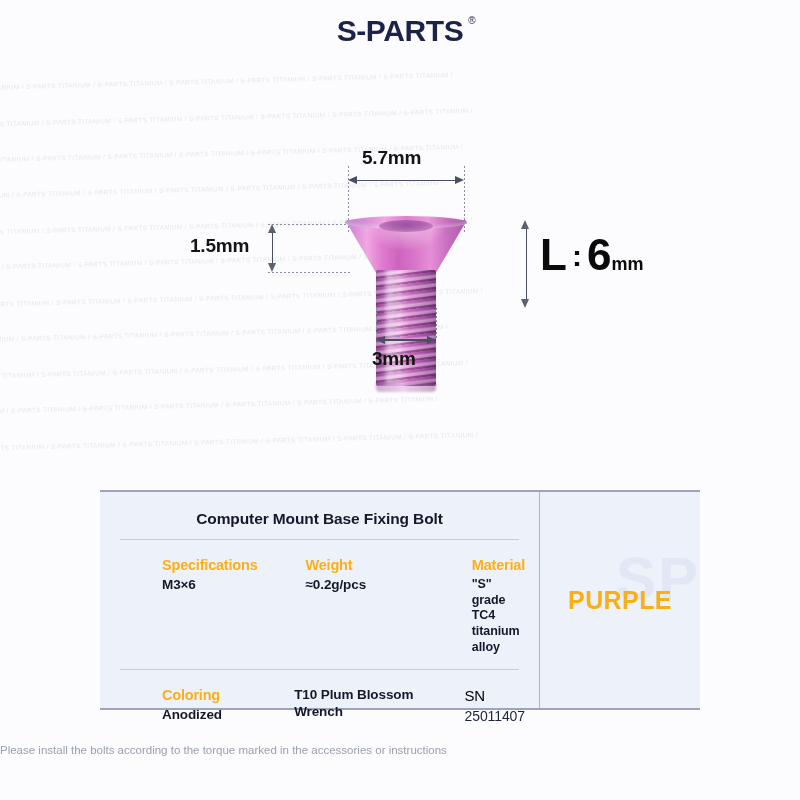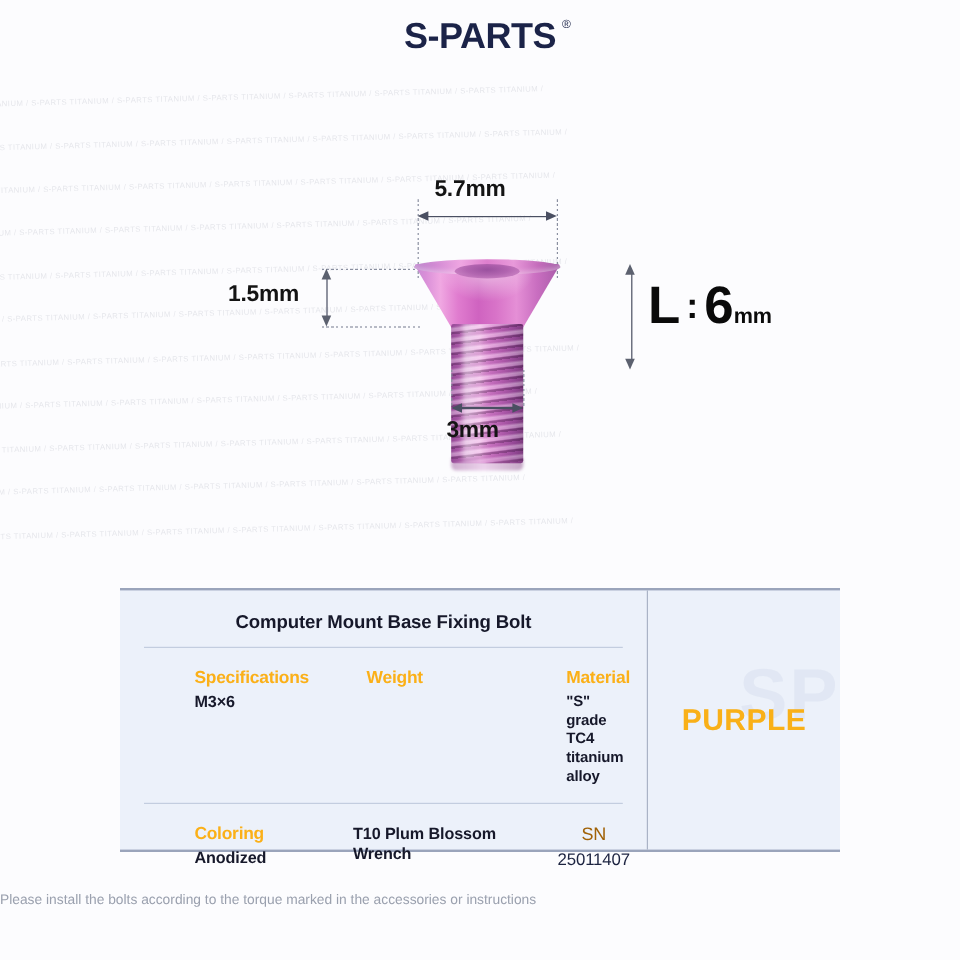--- a/index.html
+++ b/index.html
@@ -246,21 +246,21 @@
   .c1 { width: 110px; }
   .c2 { width: 160px; }
   .c3 { flex: 1; }
   .sp-head {
     font-size: 14.5px;
     font-weight: bold;
     color: #fbb018;
     letter-spacing: -0.2px;
     margin-bottom: 4px;
   }
-  .sp-head.muted { color: #a16207; font-weight: normal; font-size: 15px; text-align: center; }
+  .sp-head.muted { color: #000000; font-weight: normal; font-size: 15px; }
   .sp-val {
     font-size: 13.5px;
     font-weight: bold;
     color: #16182a;
     line-height: 1.25;
     letter-spacing: -0.1px;
   }
   .sp-val.light { font-weight: normal; font-size: 14px; color: #1c2340; }
   .sp-val.small { font-size: 12.5px; }
   .row-hr {
@@ -372,20 +372,21 @@
     <div class="spec-title">Computer Mount Base Fixing Bolt</div>
     <div class="hr"></div>
 
     <div class="spec-row">
       <div class="spec-cell c1">
         <div class="sp-head">Specifications</div>
         <div class="sp-val">M3×6</div>
       </div>
       <div class="spec-cell c2">
         <div class="sp-head">Weight</div>
+        <div class="sp-val">≈0.2g/pcs</div>
       </div>
       <div class="spec-cell c3">
         <div class="sp-head">Material</div>
         <div class="sp-val small">"S" grade TC4 titanium alloy</div>
       </div>
     </div>
 
     <div class="row-hr"></div>
 
     <div class="spec-row">

